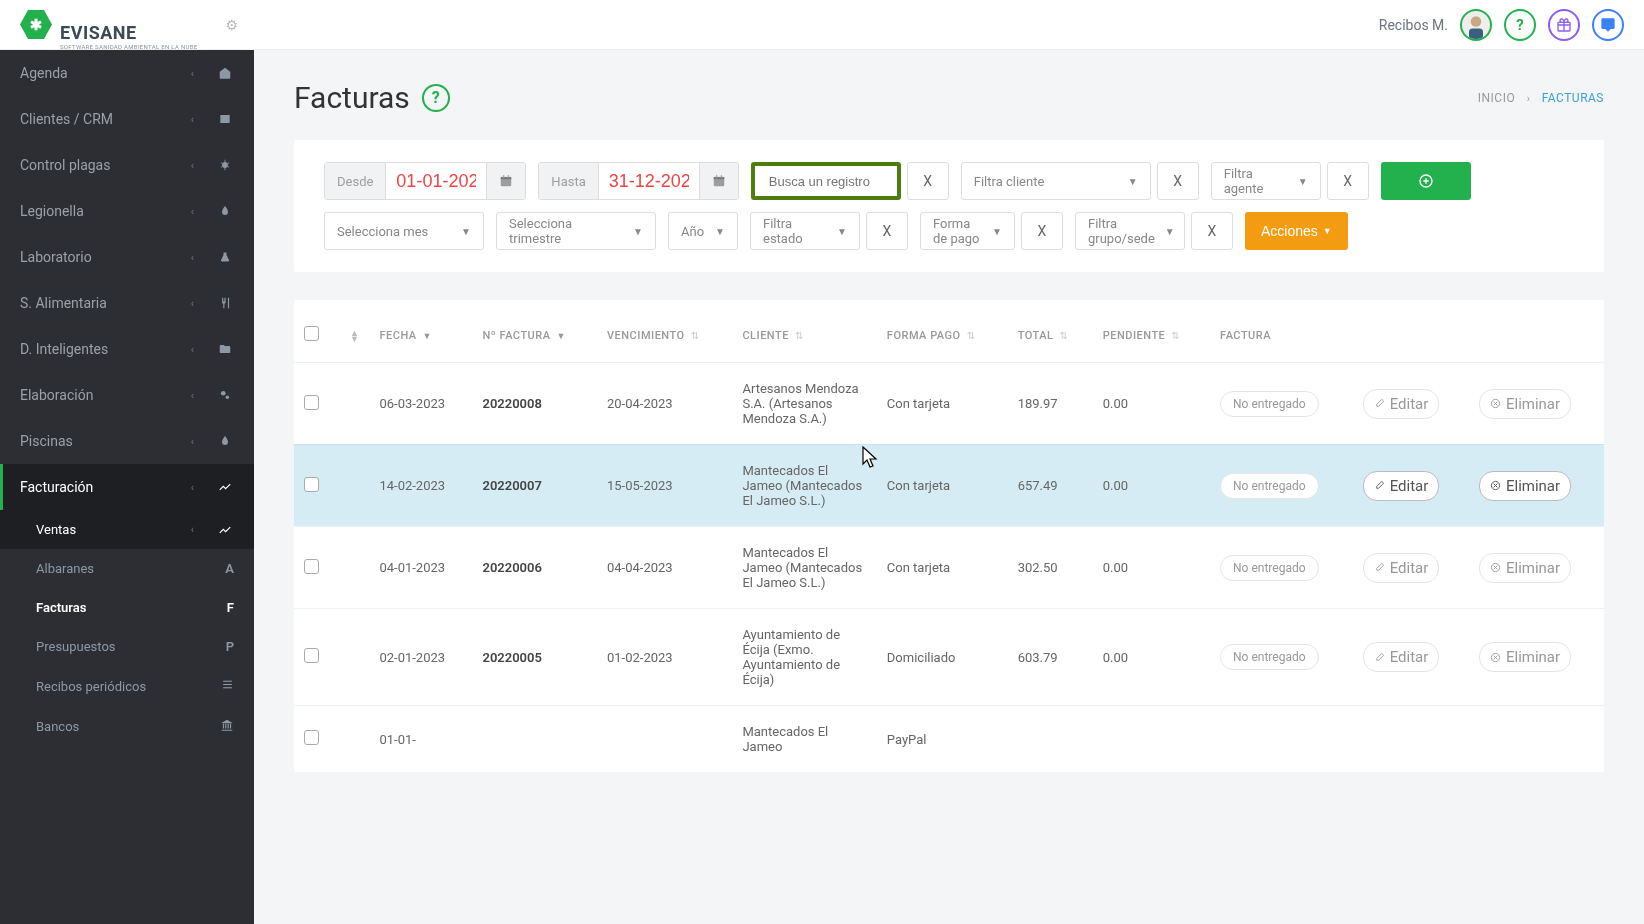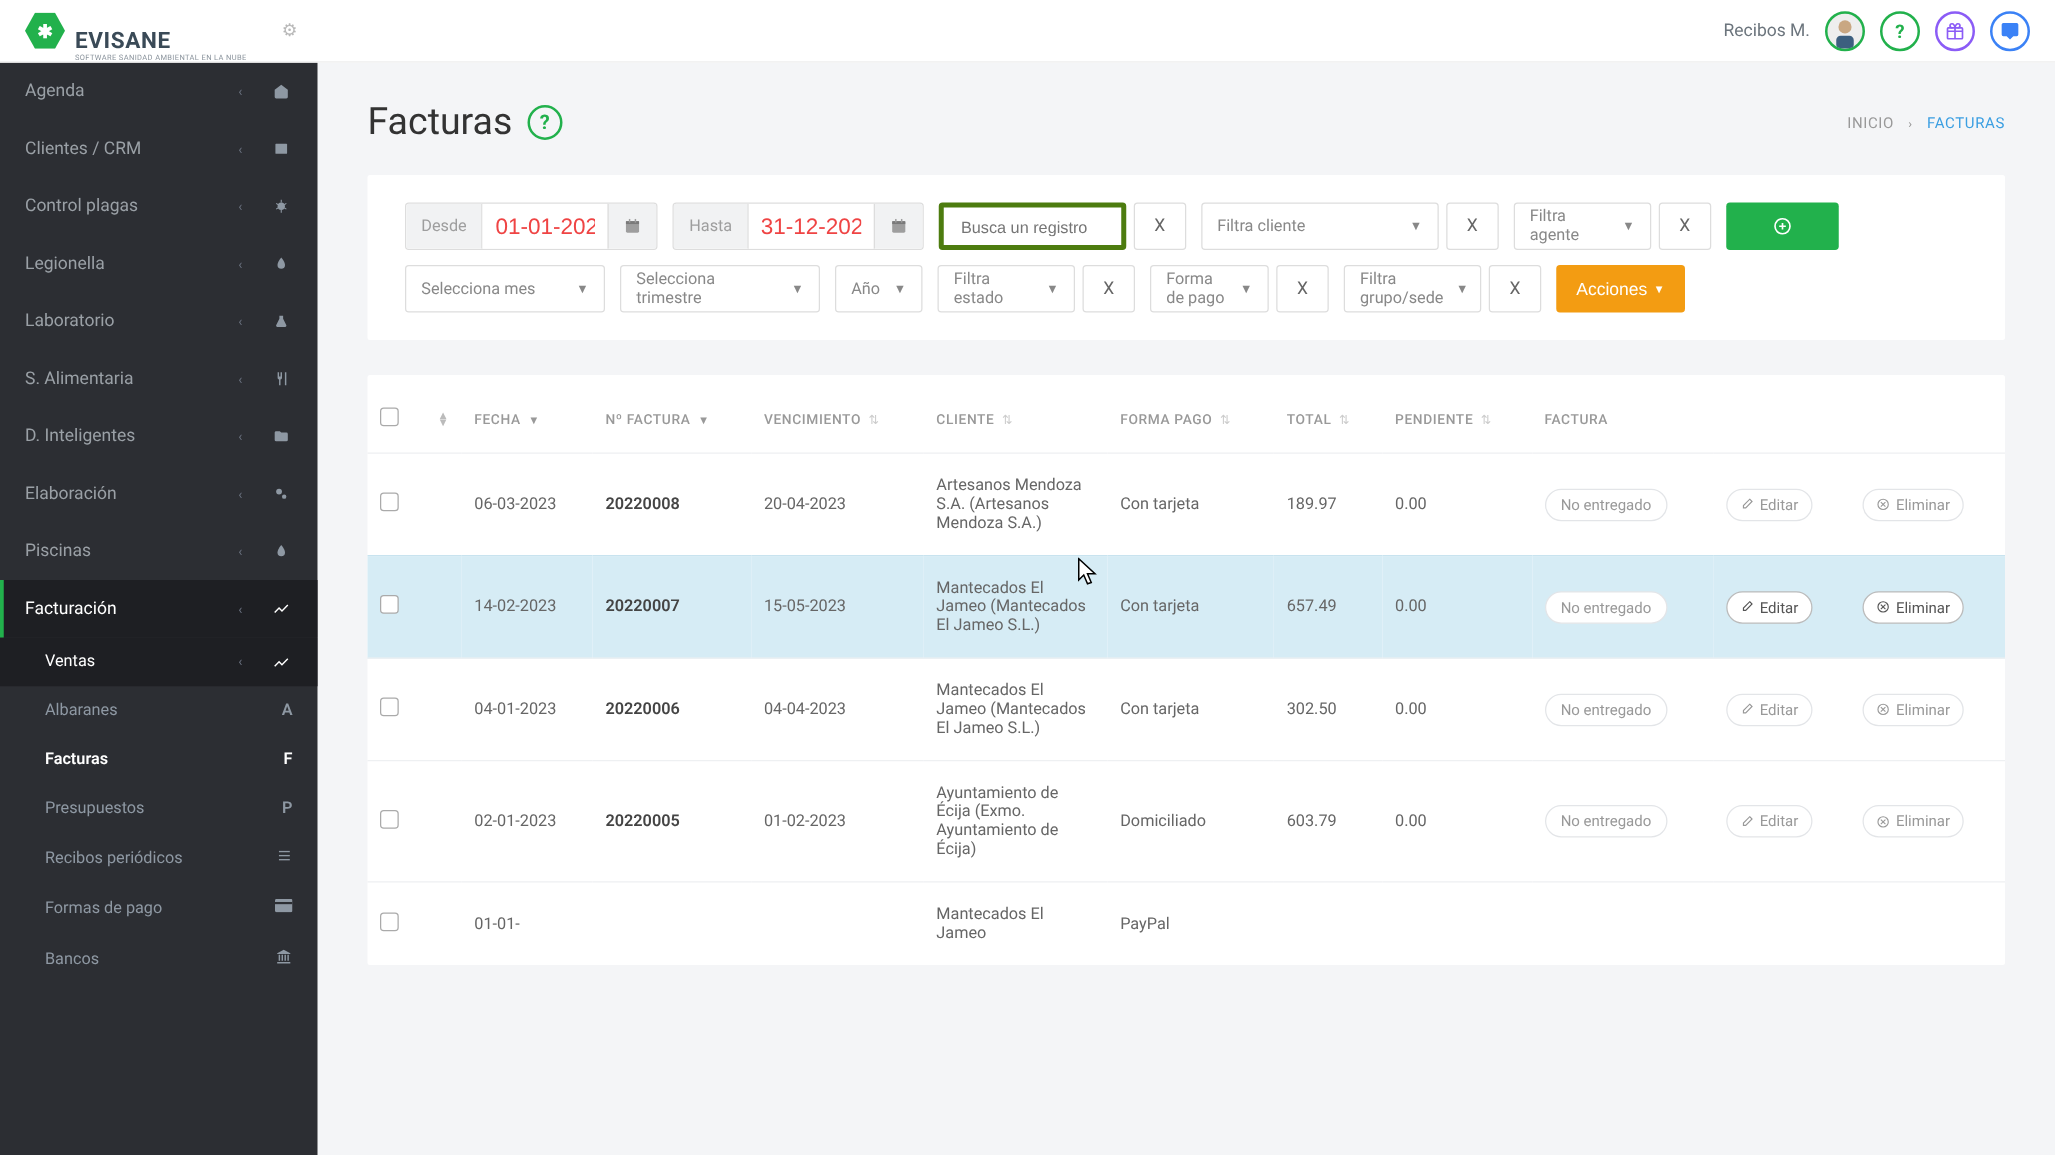--- a/index.html
+++ b/index.html
@@ -65,21 +65,21 @@
 table { width:100%; border-collapse:collapse; }
 th { font-size:11px; color:#999; letter-spacing:0.5px; text-align:left; padding:18px 10px; font-weight:500; }
 th.sortable::after { content:"⇅"; font-size:10px; color:#ccc; margin-left:6px; }
 th .sort-arrows { display:inline-flex; flex-direction:column; line-height:6px; font-size:9px; color:#bbb; vertical-align:middle; margin-left:4px; }
 th.sort-desc::after { content:"▼"; font-size:9px; color:#999; margin-left:6px;}
 td { padding:18px 10px; font-size:13px; color:#666; vertical-align:middle; border-top:1px solid #eef0f2; }
 tr.hover-row { background:#d6ecf5; }
 tr.hover-row td { border-top-color:#c8e3ef; }
 .num-strong { color:#444; font-weight:600; }
 .status-pill { border:1px solid #e3e5e8; color:#999; font-size:12px; padding:5px 12px; border-radius:15px; background:#fff; display:inline-block; }
-.act-btn { border:1px solid #e3e5e8; color:#999; font-size:12px; padding:5px 10px; border-radius:14px; background:#fff; display:inline-flex; align-items:center; gap:5px; cursor:pointer;text-align:right; }
+.act-btn { border:1px solid #e3e5e8; color:#999; font-size:15px; padding:5px 10px; border-radius:14px; background:#fff; display:inline-flex; align-items:center; gap:5px; cursor:pointer;text-align:right; }
 .hover-row .act-btn { color:#555; border-color:#bbb; }
 .checkbox-cell { width:42px; }
 .chk { width:15px; height:15px; border:1.5px solid #aaa; border-radius:3px; display:inline-block; cursor:pointer; background:#fff; }
 
 .cursor-pointer { position:absolute; top:446px; left:862px; font-size:20px; pointer-events:none; z-index:100; }
 </style>
 </head>
 <body>
 
 <div class="topbar">
@@ -234,27 +234,20 @@
     </div>
     <div class="sub-item">
       <span>Recibos periódicos</span>
       <span class="sub-icon"><svg width="13" height="13" viewBox="0 0 24 24" fill="#8e98a3">
             <rect x="4" y="5" width="16" height="2"></rect>
             <rect x="4" y="11" width="16" height="2"></rect>
             <rect x="4" y="17" width="16" height="2"></rect>
           </svg></span>
     </div>
     <div class="sub-item">
-      <span>Formas de pago</span>
-      <span class="sub-icon"><svg width="14" height="11" viewBox="0 0 24 18" fill="#8e98a3">
-            <rect width="24" height="18" rx="2"></rect>
-            <rect y="4" width="24" height="3" fill="#2c2e33"></rect>
-          </svg></span>
-    </div>
-    <div class="sub-item">
       <span>Bancos</span>
       <span class="sub-icon"><svg width="14" height="14" viewBox="0 0 24 24" fill="#8e98a3">
             <path d="M3 8l9-5 9 5v1H3zM5 10h2v8H5zm4 0h2v8H9zm4 0h2v8h-2zm4 0h2v8h-2zM3 20h18v2H3z"></path>
           </svg></span>
     </div>
   </div>
 
   <div class="main">
     <div class="page-head">
       <div class="page-title-wrap">

